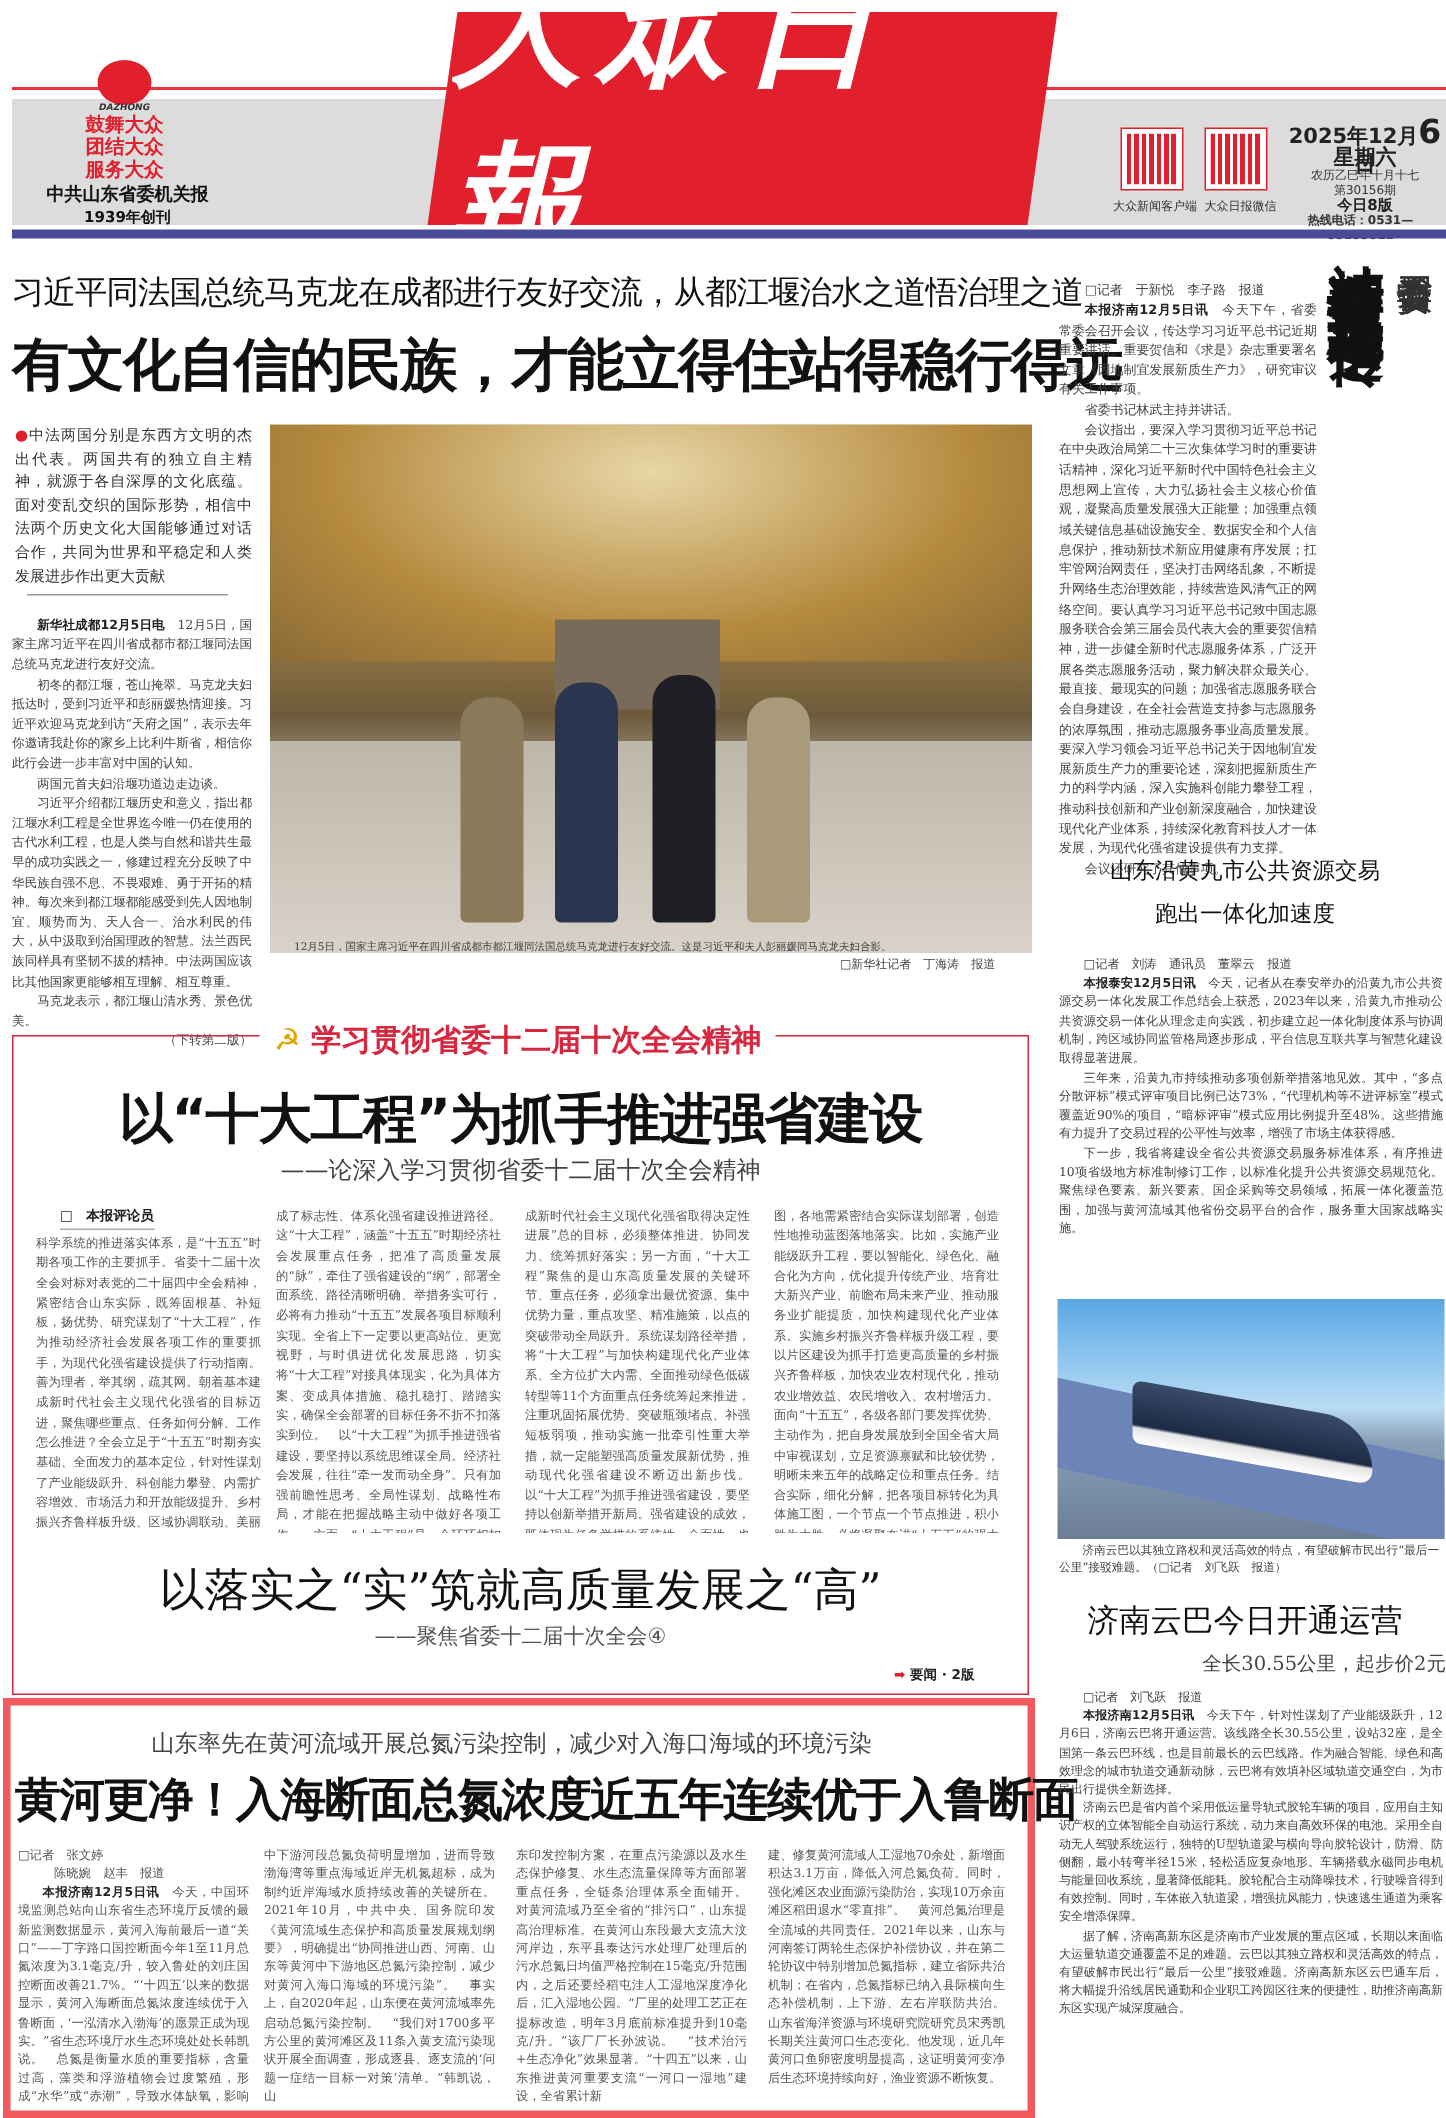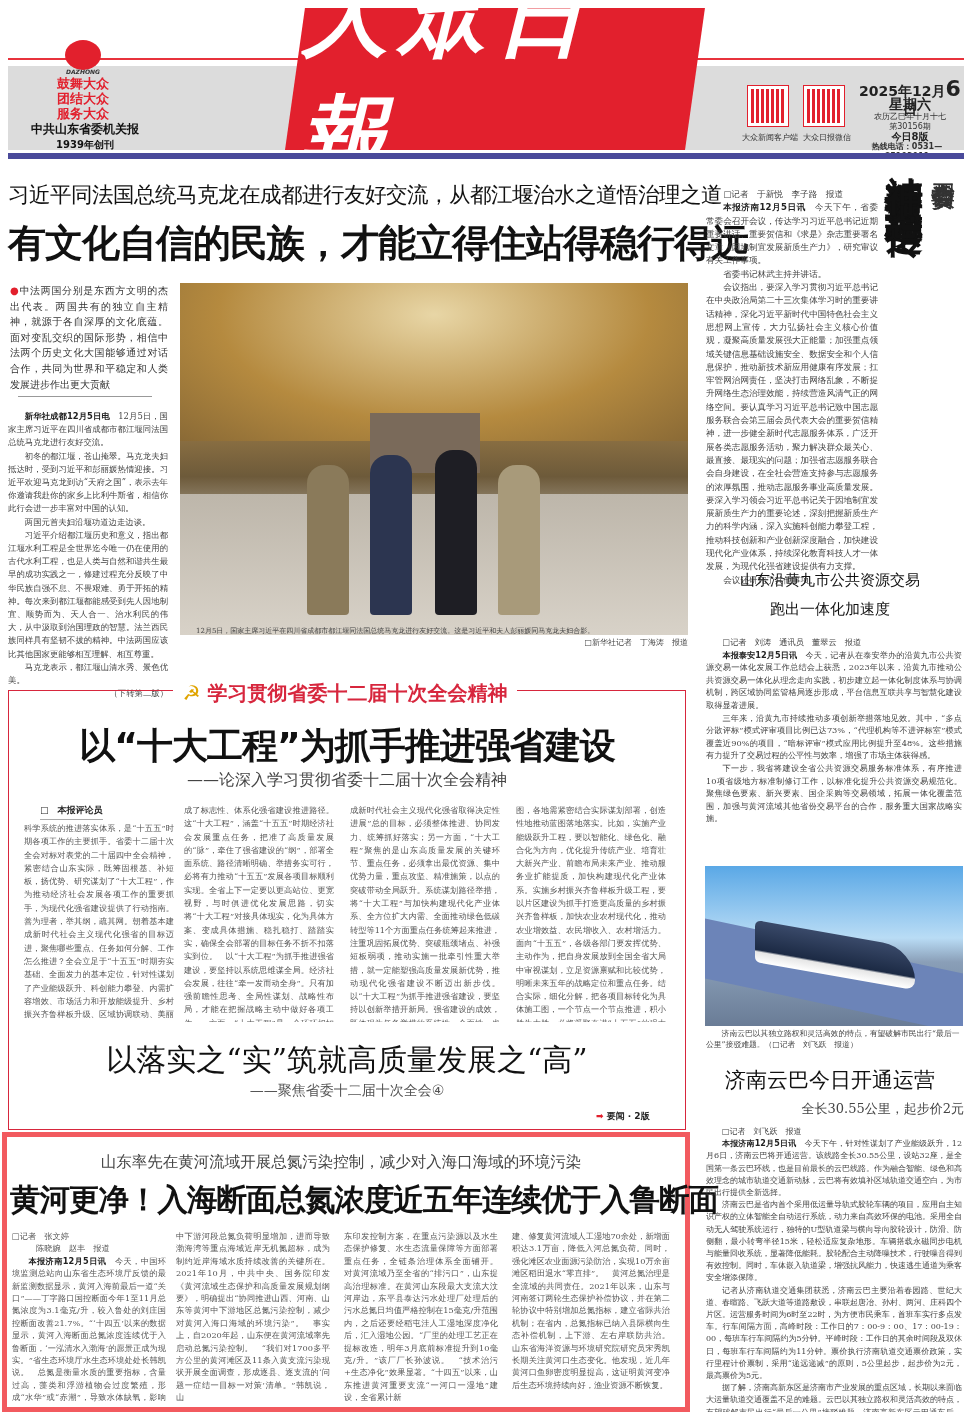--- a/index.html
+++ b/index.html
@@ -96,21 +96,21 @@
 
 <div class="abs photo" style="left:180px;top:283px;width:508px;height:352px;overflow:hidden">
   <div style="position:absolute;left:0;top:0;width:100%;height:45%;background:radial-gradient(ellipse at 50% 20%,#e8d6a6,#b58a3f 60%,#8a6a36)"></div>
   <div style="position:absolute;left:190px;top:130px;width:110px;height:60px;background:#7a6a5a"></div>
   <div style="position:absolute;left:0;bottom:0;width:100%;height:40%;background:linear-gradient(180deg,#bdb6aa,#d8d2c8)"></div>
   <div class="person" style="left:127px;height:150px;background:#8a7a5a"></div>
   <div class="person" style="left:190px;height:160px;background:#2c3550"></div>
   <div class="person" style="left:255px;height:165px;background:#1e1e24"></div>
   <div class="person" style="left:318px;height:150px;background:#a89a7a"></div>
 </div>
-<div class="abs caption serif" style="left:560px;top:637px;width:128px;text-align:right">□新华社记者　丁海涛　报道</div>
+<div class="abs caption serif" style="left:560px;top:637px;width:128px;">□新华社记者　丁海涛　报道</div>
 <div class="abs caption serif" style="left:196px;top:626px;width:492px;font-size:7px;white-space:nowrap;overflow:hidden">12月5日，国家主席习近平在四川省成都市都江堰同法国总统马克龙进行友好交流。这是习近平和夫人彭丽媛同马克龙夫妇合影。</div>
 
 <div class="abs serif vert" style="left:928px;top:165px;height:250px;font-size:24px;color:#333;line-height:30px">省委常委会召开会议</div>
 <div class="abs vert" style="left:882px;top:190px;height:360px;font-size:38px;font-weight:900;color:#111;line-height:44px;letter-spacing:-3px">传达学习习近平总书记重要讲话精神</div>
 <div class="abs col-text serif" style="left:706px;top:188px;width:172px;font-size:8.6px;line-height:13.3px">
   <p>□记者　于新悦　李子路　报道</p>
   <p><b class="sans" style="color:#222">本报济南12月5日讯</b>　<span>今天下午，省委常委会召开会议，传达学习习近平总书记近期重要讲话、重要贺信和《求是》杂志重要署名文章《因地制宜发展新质生产力》，研究审议有关工作事项。</span></p>
   <p>省委书记林武主持并讲话。</p>
   <p>会议指出，要深入学习贯彻习近平总书记在中央政治局第二十三次集体学习时的重要讲话精神，深化习近平新时代中国特色社会主义思想网上宣传，大力弘扬社会主义核心价值观，凝聚高质量发展强大正能量；加强重点领域关键信息基础设施安全、数据安全和个人信息保护，推动新技术新应用健康有序发展；扛牢管网治网责任，坚决打击网络乱象，不断提升网络生态治理效能，持续营造风清气正的网络空间。要认真学习习近平总书记致中国志愿服务联合会第三届会员代表大会的重要贺信精神，进一步健全新时代志愿服务体系，广泛开展各类志愿服务活动，聚力解决群众最关心、最直接、最现实的问题；加强省志愿服务联合会自身建设，在全社会营造支持参与志愿服务的浓厚氛围，推动志愿服务事业高质量发展。要深入学习领会习近平总书记关于因地制宜发展新质生产力的重要论述，深刻把握新质生产力的科学内涵，深入实施科创能力攀登工程，推动科技创新和产业创新深度融合，加快建设现代化产业体系，持续深化教育科技人才一体发展，为现代化强省建设提供有力支撑。</p>
   <p>会议还研究了其他事项。</p>
@@ -162,15 +162,14 @@
   <div style="position:absolute;left:0;top:80px;width:258px;height:60px;background:#6c84b8;transform:skewY(12deg)"></div>
   <div style="position:absolute;left:50px;top:68px;width:160px;height:42px;border-radius:8px 40px 12px 6px;background:linear-gradient(180deg,#3a4a6a,#1c2a44 70%,#e6e6e6 75%,#fff);transform:skewY(10deg)"></div>
 </div>
 <div class="abs caption serif" style="left:706px;top:1028px;width:256px;font-size:7.8px;line-height:11px;text-indent:2em">济南云巴以其独立路权和灵活高效的特点，有望破解市民出行“最后一公里”接驳难题。（□记者　刘飞跃　报道）</div>
 <div class="abs" style="left:696px;top:1066px;width:268px;text-align:center;font-size:21px;color:#111">济南云巴今日开通运营</div>
 <div class="abs serif" style="left:696px;top:1100px;width:268px;text-align:right;font-size:13px;color:#444">全长30.55公里，起步价2元</div>
 <div class="abs col-text serif" style="left:706px;top:1126px;width:256px;height:286px;overflow:hidden;font-size:8px;line-height:12.2px">
   <p>□记者　刘飞跃　报道</p>
   <p><b class="sans" style="color:#222">本报济南12月5日讯</b>　<span>今天下午，针对性谋划了产业能级跃升，12月6日，济南云巴将开通运营。该线路全长30.55公里，设站32座，是全国第一条云巴环线，也是目前最长的云巴线路。作为融合智能、绿色和高效理念的城市轨道交通新动脉，云巴将有效填补区域轨道交通空白，为市民出行提供全新选择。</span></p>
   <p>济南云巴是省内首个采用低运量导轨式胶轮车辆的项目，应用自主知识产权的立体智能全自动运行系统，动力来自高效环保的电池。采用全自动无人驾驶系统运行，独特的U型轨道梁与横向导向胶轮设计，防滑、防侧翻，最小转弯半径15米，轻松适应复杂地形。车辆搭载永磁同步电机与能量回收系统，显著降低能耗。胶轮配合主动降噪技术，行驶噪音得到有效控制。同时，车体嵌入轨道梁，增强抗风能力，快速逃生通道为乘客安全增添保障。</p>
-  <p>记者从济南轨道交通集团获悉，济南云巴主要沿着春园路、世纪大道、春暄路、飞跃大道等道路敷设，串联起唐冶、孙村、两河、庄科四个片区。运营服务时间为6时至22时，为方便市民乘车，首班车实行多点发车。行车间隔方面，高峰时段：工作日的7：00-9：00、17：00-19：00，每班车行车间隔约为5分钟。平峰时段：工作日的其余时间段及双休日，每班车行车间隔约为11分钟。票价执行济南轨道交通票价政策，实行里程计价票制，采用“递远递减”的原则，5公里起步，起步价为2元，最高票价为5元。</p>
   <p>据了解，济南高新东区是济南市产业发展的重点区域，长期以来面临大运量轨道交通覆盖不足的难题。云巴以其独立路权和灵活高效的特点，有望破解市民出行“最后一公里”接驳难题。济南高新东区云巴通车后，将大幅提升沿线居民通勤和企业职工跨园区往来的便捷性，助推济南高新东区实现产城深度融合。</p>
 </div>
 
 </body></html>

